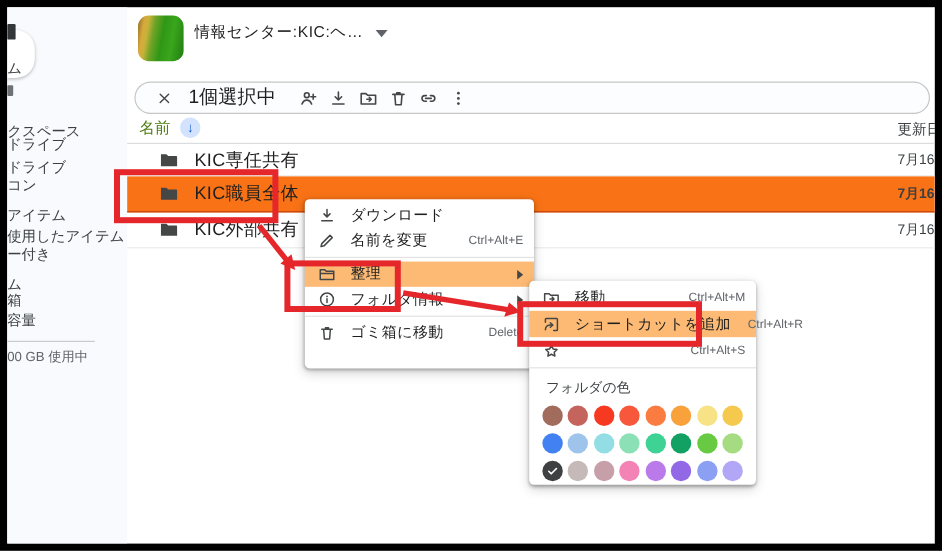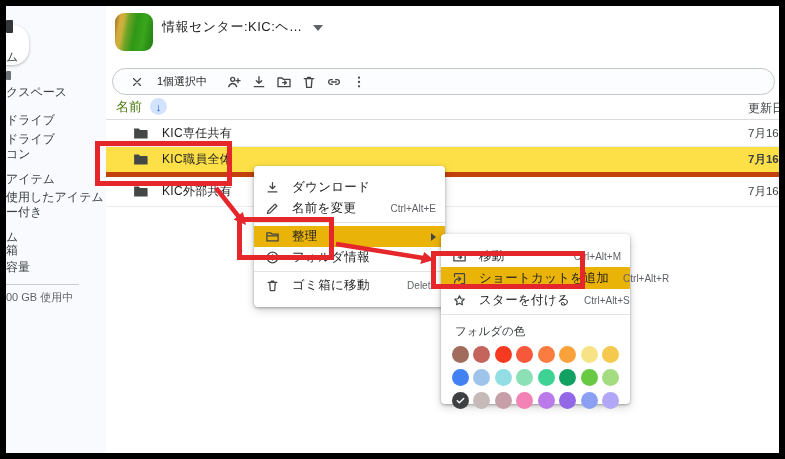--- a/index.html
+++ b/index.html
@@ -22,49 +22,49 @@
       background:linear-gradient(100deg,#8a6a25 0%,#d9a93c 14%,#c7b23a 22%,#6fa327 34%,#2f9715 52%,#3aa51d 72%,#1f7d10 100%)}
   .title-row{position:absolute;left:156px;top:12px;display:flex;align-items:center}
   .page-title{font-size:13px;color:#1f1f1f;letter-spacing:.5px}
   .caret{width:0;height:0;border-left:5px solid transparent;border-right:5px solid transparent;
       border-top:6px solid #5f6368;margin-left:10px;margin-top:2px}
   .subtitle{position:absolute;left:157px;top:38px;font-size:11px;color:#5f6368}
 
   
   .toolbar{position:absolute;left:106px;top:62px;width:663px;height:27px;border:1px solid #c4c7c5;
       border-radius:14px;background:#fcfdfe;display:flex;align-items:center;box-sizing:border-box;padding:0 10px 0 16px}
-  .tb-count{font-size:11px;color:#1f1f1f;margin:0 10px 0 12px;white-space:nowrap}
+  .tb-count{font-size:16px;color:#1f1f1f;margin:0 10px 0 12px;white-space:nowrap}
   .tb-ic{width:16px;height:16px;display:flex;align-items:center;justify-content:center;margin-left:9px}
   .tb-ic svg{display:block}
 
   
   .list-header{position:absolute;left:100px;right:0;top:88px;height:26px;border-bottom:1px solid #dadce0;
       display:flex;align-items:center;padding-left:10px;box-sizing:border-box}
   .col-name{font-size:13px;color:#4d7c0f}
   .sort-badge{width:17px;height:17px;border-radius:50%;background:#d3e3fd;color:#0b57d0;font-size:11px;
       display:flex;align-items:center;justify-content:center;margin-left:8px}
   .col-modified{position:absolute;left:642px;top:6px;font-size:12px;color:#3c4043;white-space:nowrap}
   .frow{position:absolute;left:100px;right:0;display:flex;align-items:center;
       border-bottom:1px solid #ececec;box-sizing:border-box;padding-left:26px}
-  .frow .fname{font-size:12px;color:#1f1f1f;margin-left:13px;letter-spacing:.3px}
+  .frow .fname{font-size:15px;color:#1f1f1f;margin-left:13px;letter-spacing:.3px}
   .frow .fdate{position:absolute;left:642px;font-size:11.5px;color:#3c4043;white-space:nowrap}
-  .frow.sel{background:#fde047;border-bottom:5px solid #c2410c}
+  .frow.sel{background:#f97316;border-bottom:1px solid #c2410c}
   .frow.sel .fdate{font-weight:700}
 
   
-  .menu{position:absolute;background:#fff;border-radius:4px;box-sizing:border-box;padding:11px 0;
+  .menu{position:absolute;background:#fff;border-radius:4px;box-sizing:border-box;padding:3px 0;
       box-shadow:0 1px 3px rgba(0,0,0,.3),0 3px 10px rgba(0,0,0,.18);z-index:3}
   .mi{display:flex;align-items:center;height:21px;padding:0 9px 0 10px;font-size:12.5px;color:#1f1f1f;white-space:nowrap}
   .menu.sub .mi{height:22px}
   .mi .ic{width:16px;height:16px;flex:none;margin-right:12px;display:flex;align-items:center;justify-content:center}
   .mi .lbl{letter-spacing:.3px}
   .mi .sc{margin-left:auto;font-size:10px;color:#5f6368;padding-left:14px}
   .mi .subarr{margin-left:auto;width:0;height:0;border-top:4px solid transparent;border-bottom:4px solid transparent;
       border-left:5px solid #444746}
-  .mi.hl{background:#eab308}
+  .mi.hl{background:#fdba74}
   .mdiv{height:1px;background:#e3e3e3;margin:3px 0}
   .pal-label{font-size:11.5px;color:#3c4043;padding:6px 0 7px 14px}
   .pal-row{display:flex;justify-content:space-between;padding:0 11px;margin-bottom:6px}
   .dot{width:17px;height:17px;border-radius:50%;position:relative;display:flex;align-items:center;justify-content:center}
   .dot svg{display:block}
 
   
   .redbox{position:absolute;border:5px solid #e5262b;box-sizing:border-box;z-index:5;background:transparent}
   #arrows{position:absolute;left:0;top:0;width:773px;height:447px;z-index:6;pointer-events:none}
 
@@ -73,21 +73,21 @@
 </head>
 <body>
 
 <div class="stage">
 
   <div class="sidebar">
     <div class="new-btn-frag"></div>
     <div class="glyph-frag"></div>
     <div class="tiny-frag"></div>
     <div class="sb-frag" style="top:45px">ム</div>
-    <div class="sb-frag" style="top:80px">クスペース</div>
+    <div class="sb-frag" style="top:97px">クスペース</div>
     <div class="sb-frag" style="top:108px">ドライブ</div>
     <div class="sb-frag" style="top:127px">ドライブ</div>
     <div class="sb-frag" style="top:142px">コン</div>
     <div class="sb-frag" style="top:167px">アイテム</div>
     <div class="sb-frag" style="top:185px">使用したアイテム</div>
     <div class="sb-frag" style="top:200px">ー付き</div>
     <div class="sb-frag" style="top:225px">ム</div>
     <div class="sb-frag" style="top:238px">箱</div>
     <div class="sb-frag" style="top:255px">容量</div>
     <div class="sb-divider"></div>
@@ -240,21 +240,20 @@
         </span>
       <span class="lbl">ショートカットを追加</span>
       <span class="sc">Ctrl+Alt+R</span>
     </div>
     <div class="mi">
       <span class="ic">
           <svg width="15" height="15" viewBox="0 0 24 24">
             <path class="ico-stroke" d="M12 4.5l2.3 4.7 5.2.75-3.75 3.66.9 5.16L12 16.3l-4.65 2.47.9-5.16L4.5 9.95l5.2-.75z"></path>
           </svg>
         </span>
-      <span class="lbl">スターを付ける</span>
       <span class="sc">Ctrl+Alt+S</span>
     </div>
     <div class="mdiv"></div>
     <div class="pal-label">フォルダの色</div>
     <div class="pal-row">
       <span class="dot" style="background: rgb(162, 108, 93);"></span>
       <span class="dot" style="background: rgb(196, 100, 92);"></span>
       <span class="dot" style="background: rgb(246, 58, 33);"></span>
       <span class="dot" style="background: rgb(247, 88, 60);"></span>
       <span class="dot" style="background: rgb(250, 124, 65);"></span>

